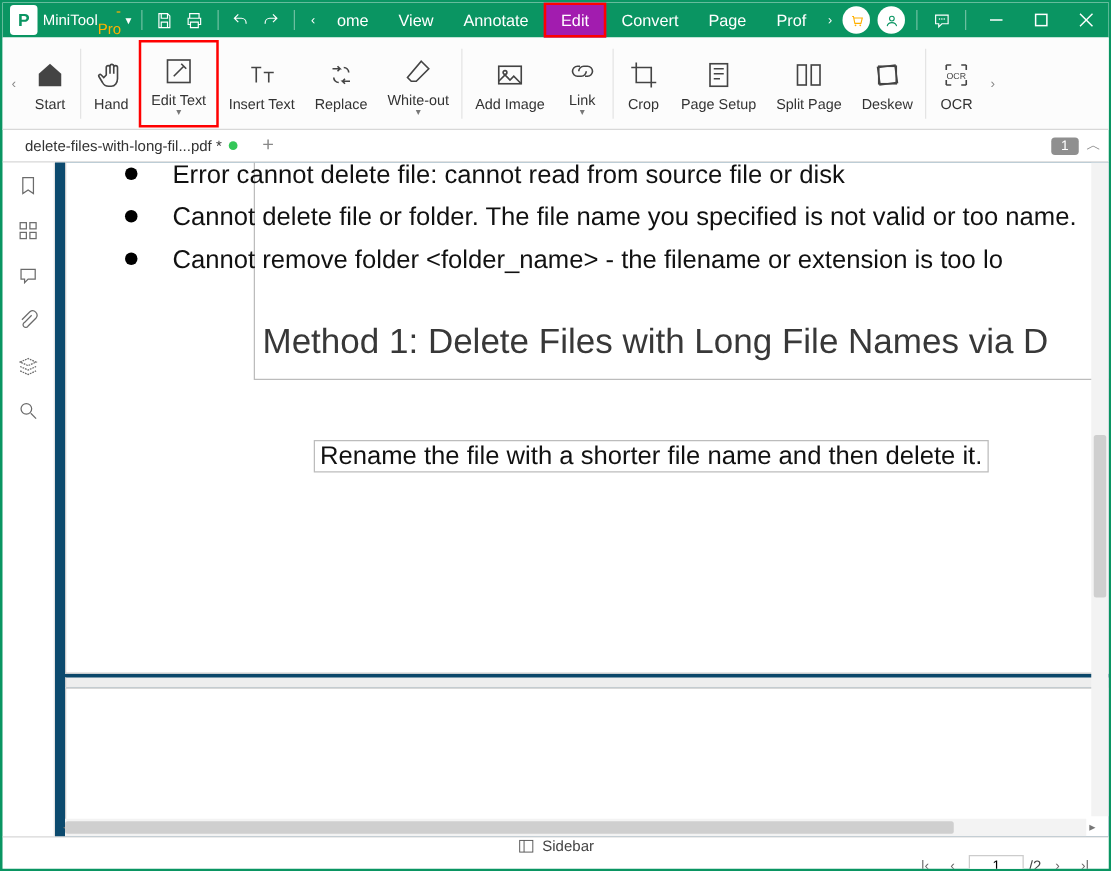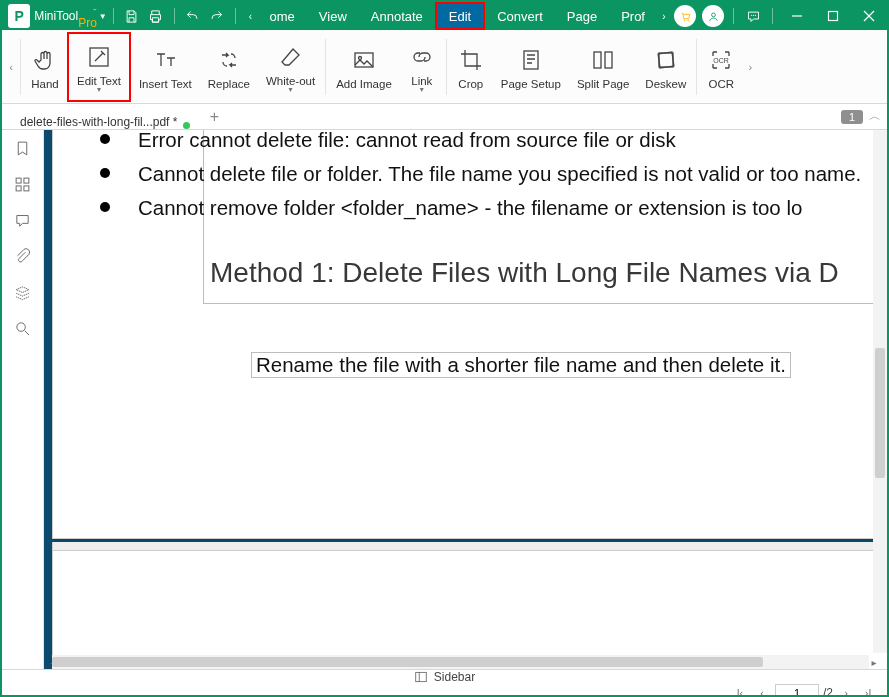--- a/index.html
+++ b/index.html
@@ -10,41 +10,41 @@
   .app-logo { width: 24px; height: 24px; margin: 0 4px 0 6px; background: #fff; border-radius: 3px; display: flex; align-items: center; justify-content: center; color: #0a9562; font-weight: bold; font-size: 14px; }
   .app-name { display: flex; align-items: center; text-align: right; }
   .app-name .pro { color: #ffb000; }
   .tb-sep { width: 1px; height: 16px; background: rgba(255,255,255,.4); margin: 0 6px; }
   .tb-drop { font-size: 8px; margin-left: 2px; }
   .tb-icon { width: 26px; height: 26px; display: flex; align-items: center; justify-content: center; cursor: pointer; }
   .tb-icon svg { width: 15px; height: 15px; fill: #fff; }
   .tabs { display: flex; align-items: center; height: 28px; margin-left: 2px; }
   .tabs .nav-arrow { width: 14px; display:flex; align-items:center; justify-content:center; color:#fff; font-size:10px; cursor:pointer;}
   .menu-tab { padding: 0 12px; height: 28px; display: flex; align-items: center; color: #fff; font-size: 13px; cursor: pointer; }
-  .menu-tab.active { background: #0369a1; }
+  .menu-tab.active { background: #a21caf; }
   .red-box { border: 2px solid #ff0000; }
   .titlebar-right { margin-left: auto; display: flex; align-items: center; }
   .circle-btn { width: 22px; height: 22px; border-radius: 50%; background: #fff; display:flex; align-items:center; justify-content:center; margin: 0 3px; cursor:pointer; }
   .circle-btn svg { fill: #0a9562; width:13px; height:13px; }
   .win-btn { width: 36px; height: 28px; display:flex; align-items:center; justify-content:center; cursor:pointer; }
   .win-btn svg { width:12px; height:12px; stroke:#fff; fill:none; stroke-width:1.2; }
 
   
   .ribbon { height: 74px; background: #fcfcfc; border-bottom: 1px solid #d8d8d8; display: flex; align-items: center; padding: 0 2px; }
   .rb-nav { width: 14px; height: 72px; display:flex; align-items:center; justify-content:center; color:#888; font-size:11px; cursor:pointer; }
   .rb-item { display:flex; flex-direction:column; align-items:center; justify-content:center; padding: 4px 8px 2px; height: 70px; cursor:pointer; font-size:11.5px; color:#333; }
   .rb-item .ic { width:28px; height:28px; display:flex; align-items:center; justify-content:center; margin-bottom:4px; }
   .rb-item .ic svg { width:24px; height:24px; fill:none; stroke:#444; stroke-width:1.3; }
   .rb-item.selected { background: #e6f3ee; border:1px solid #b8ddd0; }
   .rb-item .dd { font-size:8px; color:#777; line-height:6px; }
   .rb-sep { width: 1px; height: 56px; background: #e4e4e4; margin: 0 2px; }
 
   
   .doctabs { height: 26px; border-bottom: 1px solid #d8d8d8; display:flex; align-items:center; padding: 0 6px 0 10px; }
-  .doctab { display:flex; align-items:flex-end; font-size:12px; color:#333; padding: 0 8px; height:24px; cursor:pointer; }
+  .doctab { display:flex; align-items:center; font-size:12px; color:#333; padding: 0 8px; height:24px; cursor:pointer; }
   .doctab .dirty { width:7px; height:7px; background:#34c759; border-radius:50%; margin-left:6px; }
   .addtab { width:20px; height:20px; display:flex; align-items:center; justify-content:center; color:#888; font-size:16px; cursor:pointer; margin-left:6px; }
   .doctabs-right { margin-left:auto; display:flex; align-items:center; gap:6px; }
   .page-badge { background:#8f8f8f; color:#fff; font-size:11px; padding:1px 8px; border-radius:3px; }
   .expand-arrow { color:#888; cursor:pointer; font-size:12px; }
 
   
   .main { display:flex; height: calc(697px - 28px - 74px - 26px - 26px - 4px); }
   .sidebar { width: 42px; border-right:1px solid #e4e4e4; display:flex; flex-direction:column; align-items:center; padding-top:8px; gap:16px; }
   .sidebar .sb-ic { width:20px; height:20px; display:flex; align-items:center; justify-content:center; cursor:pointer; }
@@ -170,20 +170,28 @@
           <line x1="1" y1="1" x2="11" y2="11"></line>
           <line x1="11" y1="1" x2="1" y2="11"></line>
         </svg>
       </div>
   </div>
 </div>
 
 <div class="ribbon">
   <div class="rb-nav">‹</div>
 
+  <div class="rb-item">
+    <div class="ic">
+        <svg viewBox="0 0 24 24">
+          <path d="M3 11l9-8 9 8v10H3z" fill="#444" stroke="none"></path>
+        </svg>
+      </div>
+    <span>Start</span>
+  </div>
   <div class="rb-sep"></div>
   <div class="rb-item">
     <div class="ic">
         <svg viewBox="0 0 24 24">
           <path d="M8 12V6a1.5 1.5 0 013 0v5V5a1.5 1.5 0 013 0v6V6a1.5 1.5 0 013 0v9c0 3-2 6-5 6h-2c-2 0-4-1-5-3l-3-5c-.5-1 1-2 2-1l2 2z"></path>
         </svg>
       </div>
     <span>Hand</span>
   </div>
   <div class="rb-item red-box">

